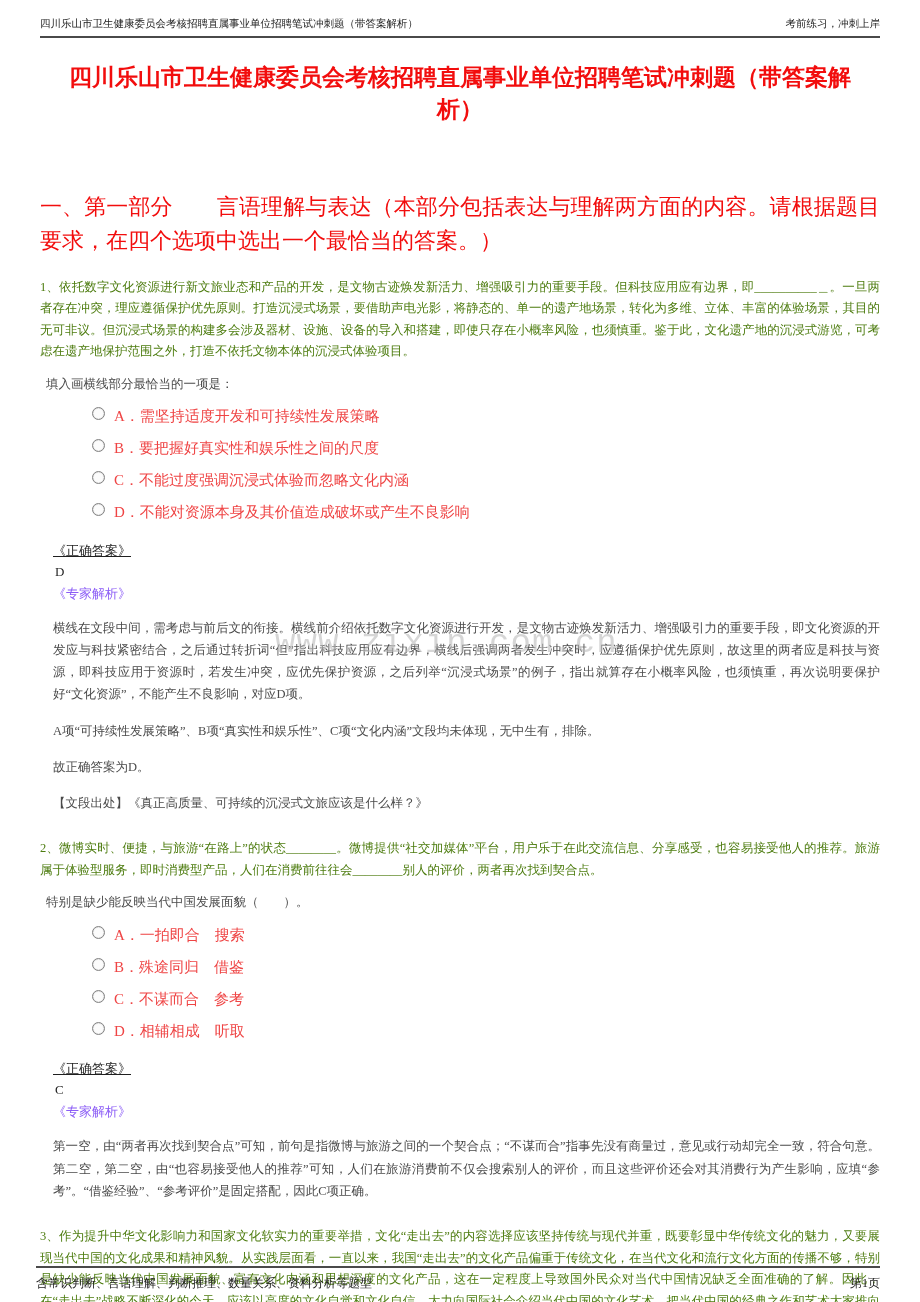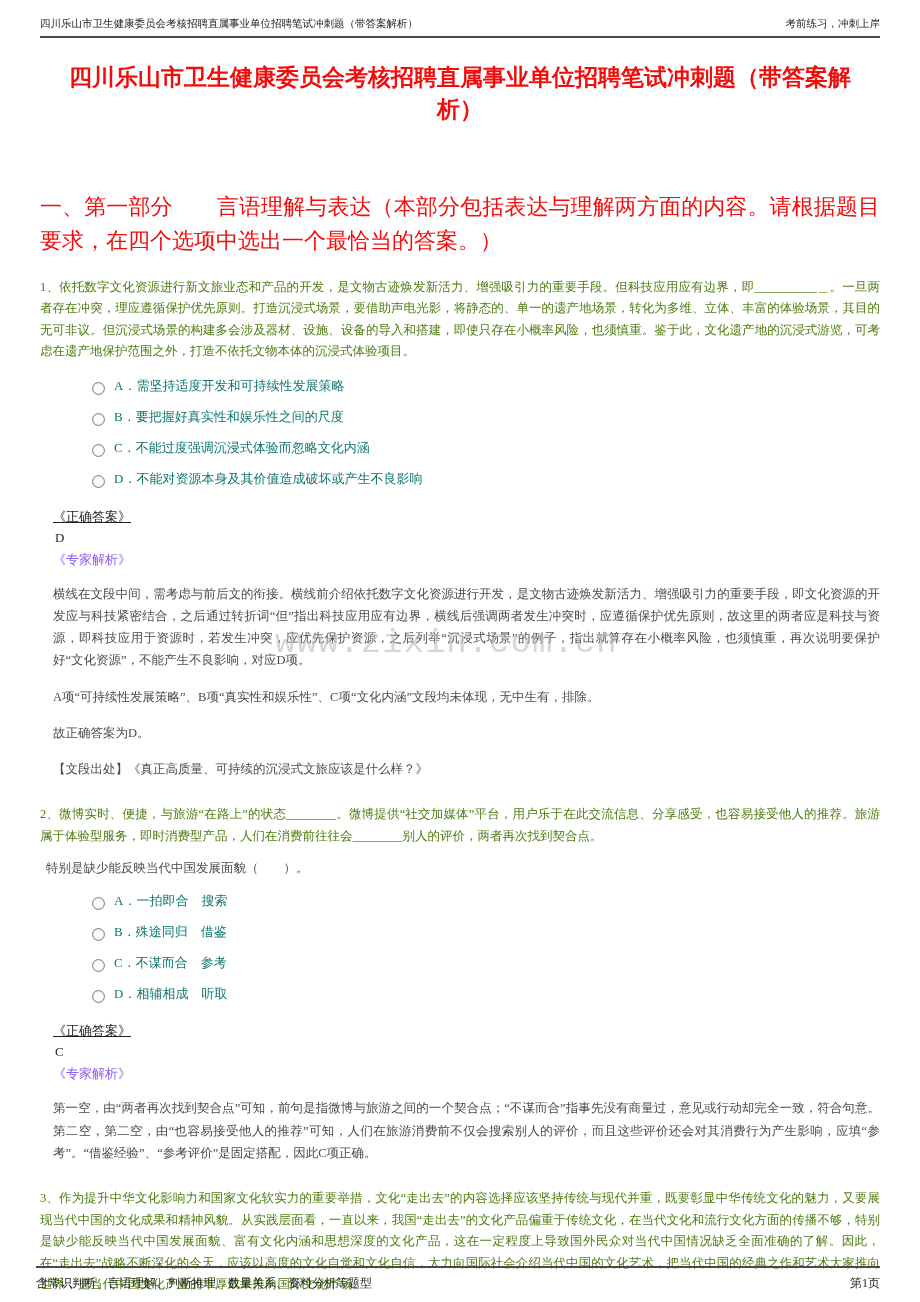--- a/index.html
+++ b/index.html
@@ -25,21 +25,21 @@
     font-size:22px; font-weight:normal; line-height:1.55; text-align:justify;
   }
 
   .question { margin-top:8px; }
   .question + .question { margin-top:24px; }
 
   .stem { margin:18px 0 0; font-size:12.5px; color:#4d7c0f; line-height:1.72; text-align:justify; }
   .prompt { margin:13px 0 0 6px; font-size:12.5px; color:#4a4a4a; }
 
   .options { margin:8px 0 0 52px; }
-  .option { display:flex; align-items:flex-end; gap:9px; padding:6.5px 0; font-size:13px; color:#0f766e; }
+  .option { display:flex; align-items:flex-start; gap:9px; padding:6.5px 0; font-size:15px; color:#ef4444; }
   .radio {
     width:11px; height:11px; border:1px solid #828282; border-radius:50%;
     background:#fcfcfc; box-shadow:inset 0 0 1px #999; flex:none;
   }
 
   .ans-label { margin:13px 0 0 13px; font-size:13px; color:#1f1f1f;text-decoration:underline; }
   .ans { margin:4px 0 0 15px; font-size:13px; color:#1f1f1f; }
   .ana-label { margin:5px 0 0 13px; font-size:13px; color:#8b5cf6; }
   .analysis { margin:14px 0 0 13px; font-size:12.5px; color:#4a4a4a; line-height:1.78; text-align:justify; }
 
@@ -64,20 +64,21 @@
     <span>四川乐山市卫生健康委员会考核招聘直属事业单位招聘笔试冲刺题（带答案解析）</span>
     <span>考前练习，冲刺上岸</span>
   </div>
 
   <h1 class="title">四川乐山市卫生健康委员会考核招聘直属事业单位招聘笔试冲刺题（带答案解析）</h1>
 
   <h2 class="section-heading">一、第一部分　　言语理解与表达（本部分包括表达与理解两方面的内容。请根据题目要求，在四个选项中选出一个最恰当的答案。）</h2>
 
   <section class="question">
     <p class="stem">1、依托数字文化资源进行新文旅业态和产品的开发，是文物古迹焕发新活力、增强吸引力的重要手段。但科技应用应有边界，即__________＿。一旦两者存在冲突，理应遵循保护优先原则。打造沉浸式场景，要借助声电光影，将静态的、单一的遗产地场景，转化为多维、立体、丰富的体验场景，其目的无可非议。但沉浸式场景的构建多会涉及器材、设施、设备的导入和搭建，即使只存在小概率风险，也须慎重。鉴于此，文化遗产地的沉浸式游览，可考虑在遗产地保护范围之外，打造不依托文物本体的沉浸式体验项目。</p>
+    <p class="prompt">填入画横线部分最恰当的一项是：</p>
     <div class="options">
       <div class="option">
         <span class="radio"></span>
         <span>A．需坚持适度开发和可持续性发展策略</span>
       </div>
       <div class="option">
         <span class="radio"></span>
         <span>B．要把握好真实性和娱乐性之间的尺度</span>
       </div>
       <div class="option">

